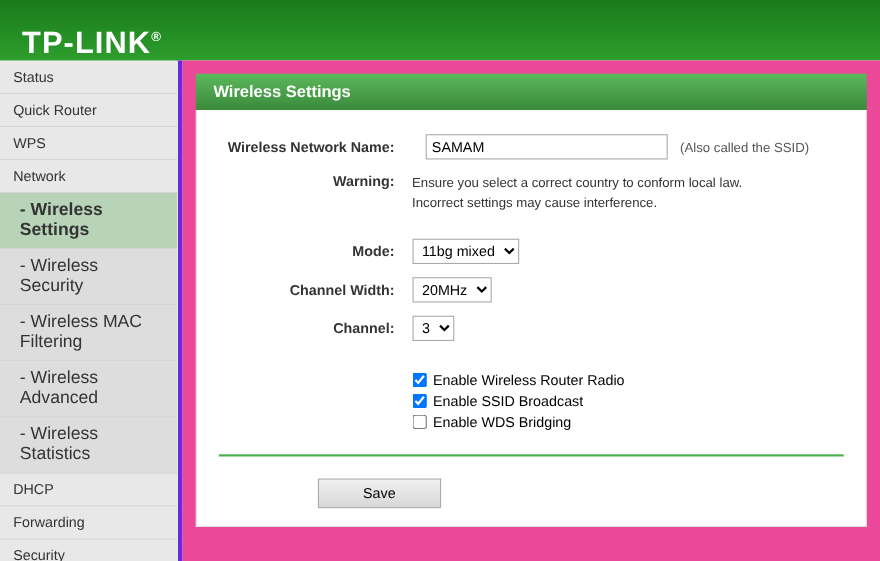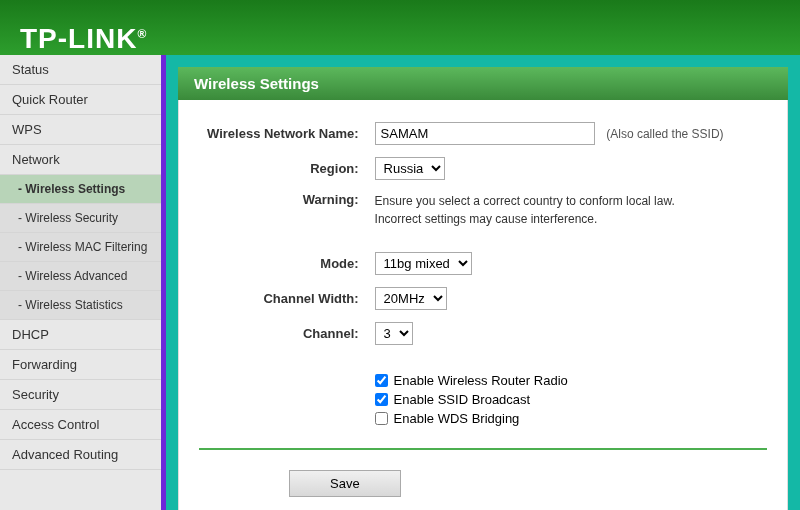--- a/index.html
+++ b/index.html
@@ -41,32 +41,32 @@
       font-size: 13px;
       border-bottom: 1px solid #d5d5d5;
     }
     .sidebar-item.active {
       background: #4caf50;
       color: white;
       font-weight: bold;
     }
     .sidebar-item.sub {
       padding-left: 18px;
-      font-size: 12px;
+      font-size: 16px;
       background: #ddd;
     }
     .sidebar-item.sub.active-sub {
       background: #b8d4b8;
       font-weight: bold;
     }
 
     
     #main {
       flex: 1;
-      background: #14b8a6;
+      background: #ec4899;
       overflow-y: auto;
     }
 
     
     #page-title-bar {
       background: linear-gradient(to bottom, #5cb85c, #3a8a3a);
       padding: 8px 16px;
       margin: 12px 12px 0 12px;
     }
     #page-title-bar span {
@@ -101,20 +101,21 @@
       white-space: nowrap;
     }
     .value-cell {
       text-align: left;
     }
     input[type="text"] {
       width: 220px;
       padding: 3px 5px;
       border: 1px solid #aaa;
       font-size: 13px;
+      margin-left: 12px;
     }
     select {
       padding: 2px 4px;
       border: 1px solid #aaa;
       font-size: 13px;
       background: white;
     }
     .ssid-note {
       color: #555;
       font-size: 12px;
@@ -191,28 +192,20 @@
       <table class="form-table">
         <tbody>
             <tr>
           <td class="label-cell">Wireless Network Name:</td>
           <td class="value-cell">
             <input type="text" value="SAMAM" style="">
             <span class="ssid-note">(Also called the SSID)</span>
           </td>
         </tr>
         <tr>
-          <td class="label-cell">Region:</td>
-          <td class="value-cell">
-            <select>
-              <option>Russia</option>
-            </select>
-          </td>
-        </tr>
-        <tr>
           <td class="label-cell" style="vertical-align:top; padding-top:6px;">Warning:</td>
           <td class="value-cell">
             <div class="warning-text">
               Ensure you select a correct country to conform local law.<br>Incorrect settings may cause interference.
             </div>
           </td>
         </tr>
         <tr class="spacer-row">
               <td colspan="2"></td>
             </tr>

